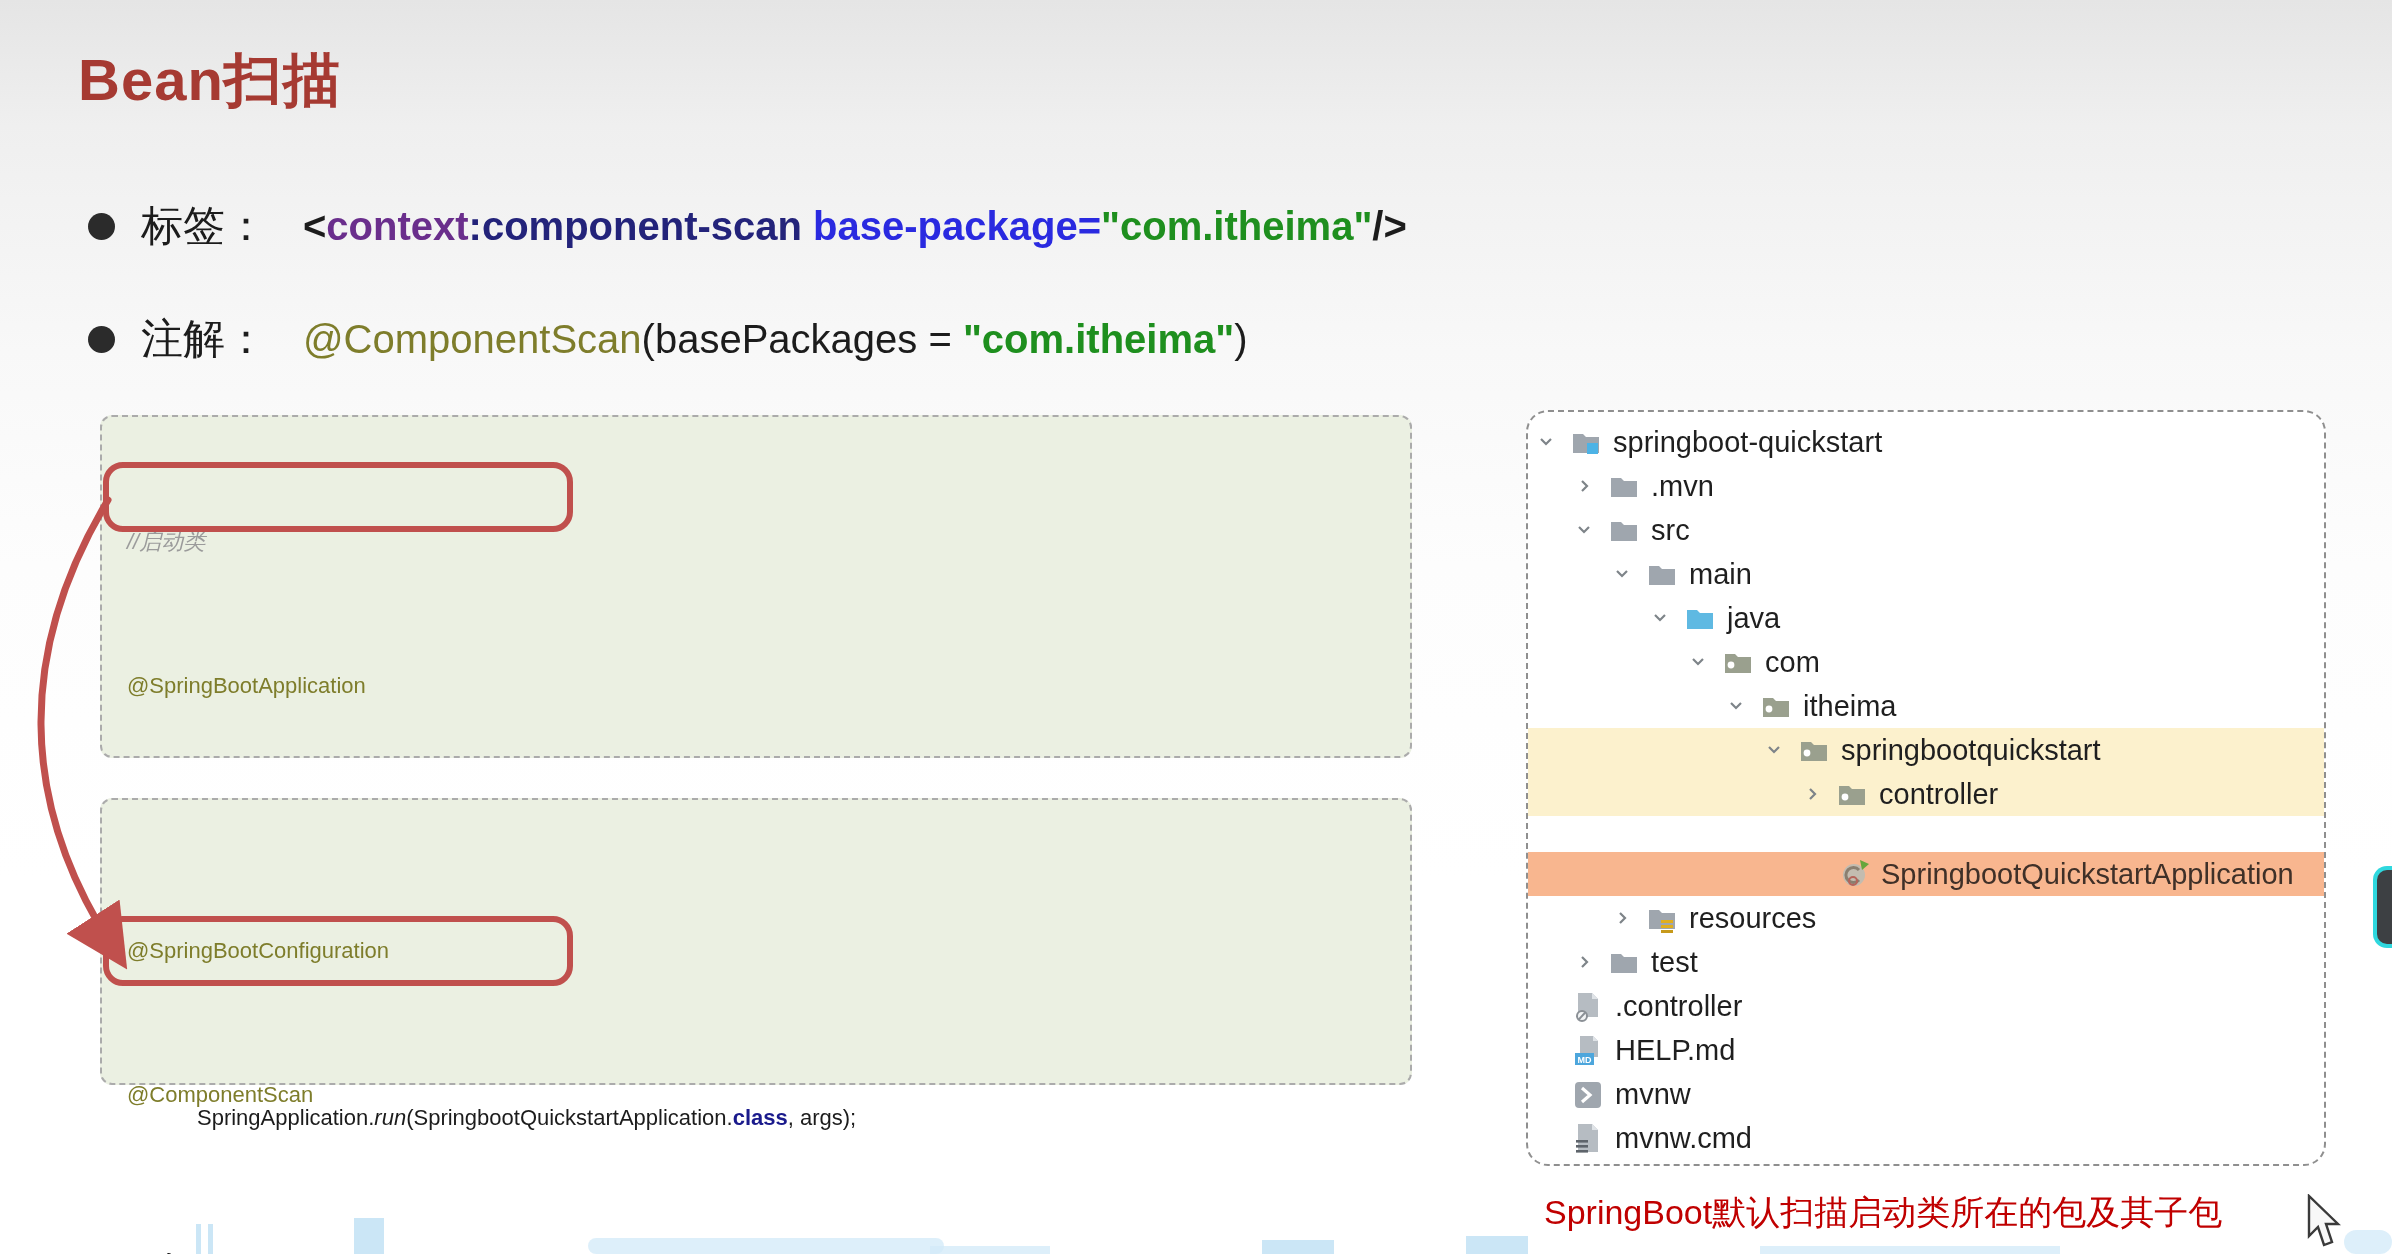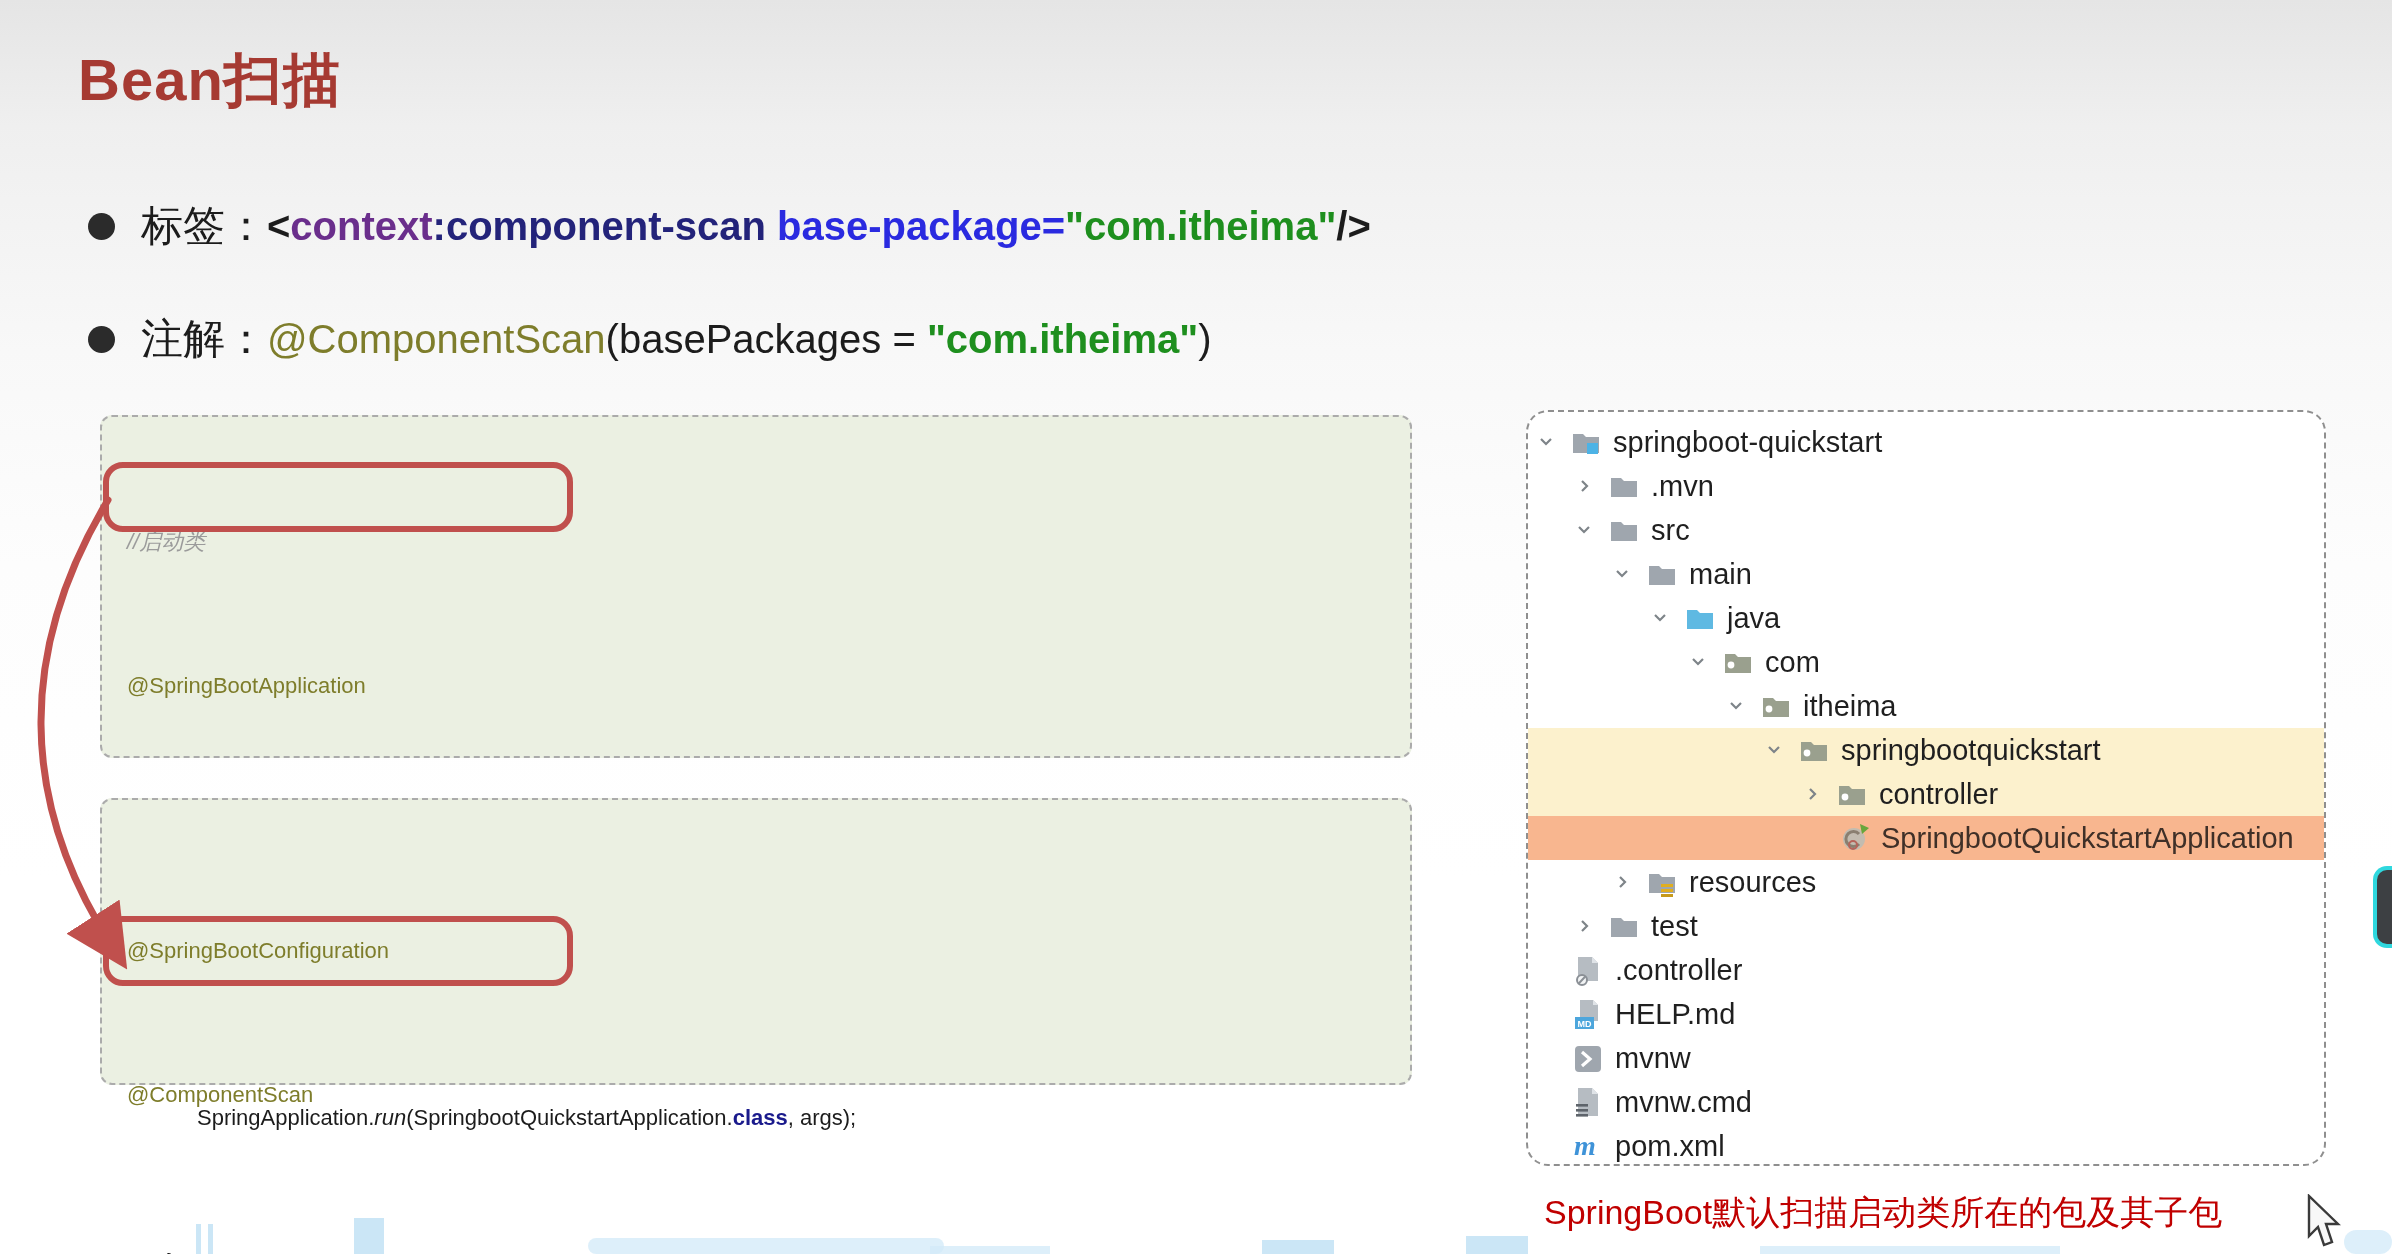--- a/index.html
+++ b/index.html
@@ -5,21 +5,21 @@
   html,body{margin:0;padding:0;background:#fff;}
   .slide{
     position:relative;width:2392px;height:1254px;overflow:hidden;
     font-family:"Liberation Sans",sans-serif;color:#1c1c1c;
     background:linear-gradient(180deg,#e5e5e5 0%,#efefef 10%,#f8f8f8 28%,#fdfdfd 45%,#ffffff 70%);
   }
   .title{position:absolute;left:78px;top:42px;font-size:58px;font-weight:bold;color:#a63a32;letter-spacing:1px;}
   
   .bullet{position:absolute;left:88px;height:62px;display:flex;align-items:center;white-space:nowrap;}
   .bullet .dot{width:27px;height:27px;border-radius:50%;background:#2b2b2b;margin-right:26px;flex:0 0 auto;}
-  .bullet .blabel{font-size:42px;color:#1c1c1c;}
+  .bullet .blabel{font-size:42px;color:#1c1c1c;margin-right:36px;}
   .codeline{font-size:40px;}
   .b-bold{font-weight:bold;}
   .c-purple{color:#6a2e8c;font-weight:bold;}
   .c-navy{color:#23237a;font-weight:bold;}
   .c-blue{color:#2a2ae0;font-weight:bold;}
   .c-green{color:#1e8f1e;font-weight:bold;}
   .c-olive{color:#7e7d2b;}
   .c-black{color:#1c1c1c;}
   
   .codeblock{
@@ -40,21 +40,21 @@
     position:absolute;left:1526px;top:410px;width:800px;height:756px;
     background:#ffffff;border:2px dashed #8f8f8f;border-radius:22px;
     box-sizing:border-box;overflow:hidden;padding-top:8px;
   }
   .trow{height:44px;display:flex;align-items:center;font-size:29px;color:#1f1f1f;
         padding-left:calc(6px + var(--d) * 38px);white-space:nowrap;}
   .trow.bold{font-weight:normal;}
   .trow .chev{width:36px;height:28px;flex:0 0 auto;display:flex;align-items:center;}
   .trow .ticon{width:34px;height:30px;flex:0 0 auto;display:flex;align-items:center;margin-right:9px;}
   .row-yellow{background:#fcf1cd;}
-  .row-orange{background:#f8b68f;}
+  .row-orange{background:#f8b68f;margin-top:36px;}
   .row-orange .tlabel{color:#3f3028;}
   
   .caption{position:absolute;left:1544px;top:1190px;font-size:34px;color:#c00000;white-space:nowrap;}
   .arrow-svg{position:absolute;left:26px;top:470px;}
   .cursor{position:absolute;left:2306px;top:1194px;}
   .edgebtn{position:absolute;right:0;top:866px;width:15px;height:74px;background:#3d4043;
            border:4px solid #2fd8de;border-right:none;border-radius:14px 0 0 14px;box-sizing:content-box;}
   .deco{position:absolute;background:#b9def3;opacity:.75;}
   .deco.lite{background:#d2eaf8;}
 </style>

